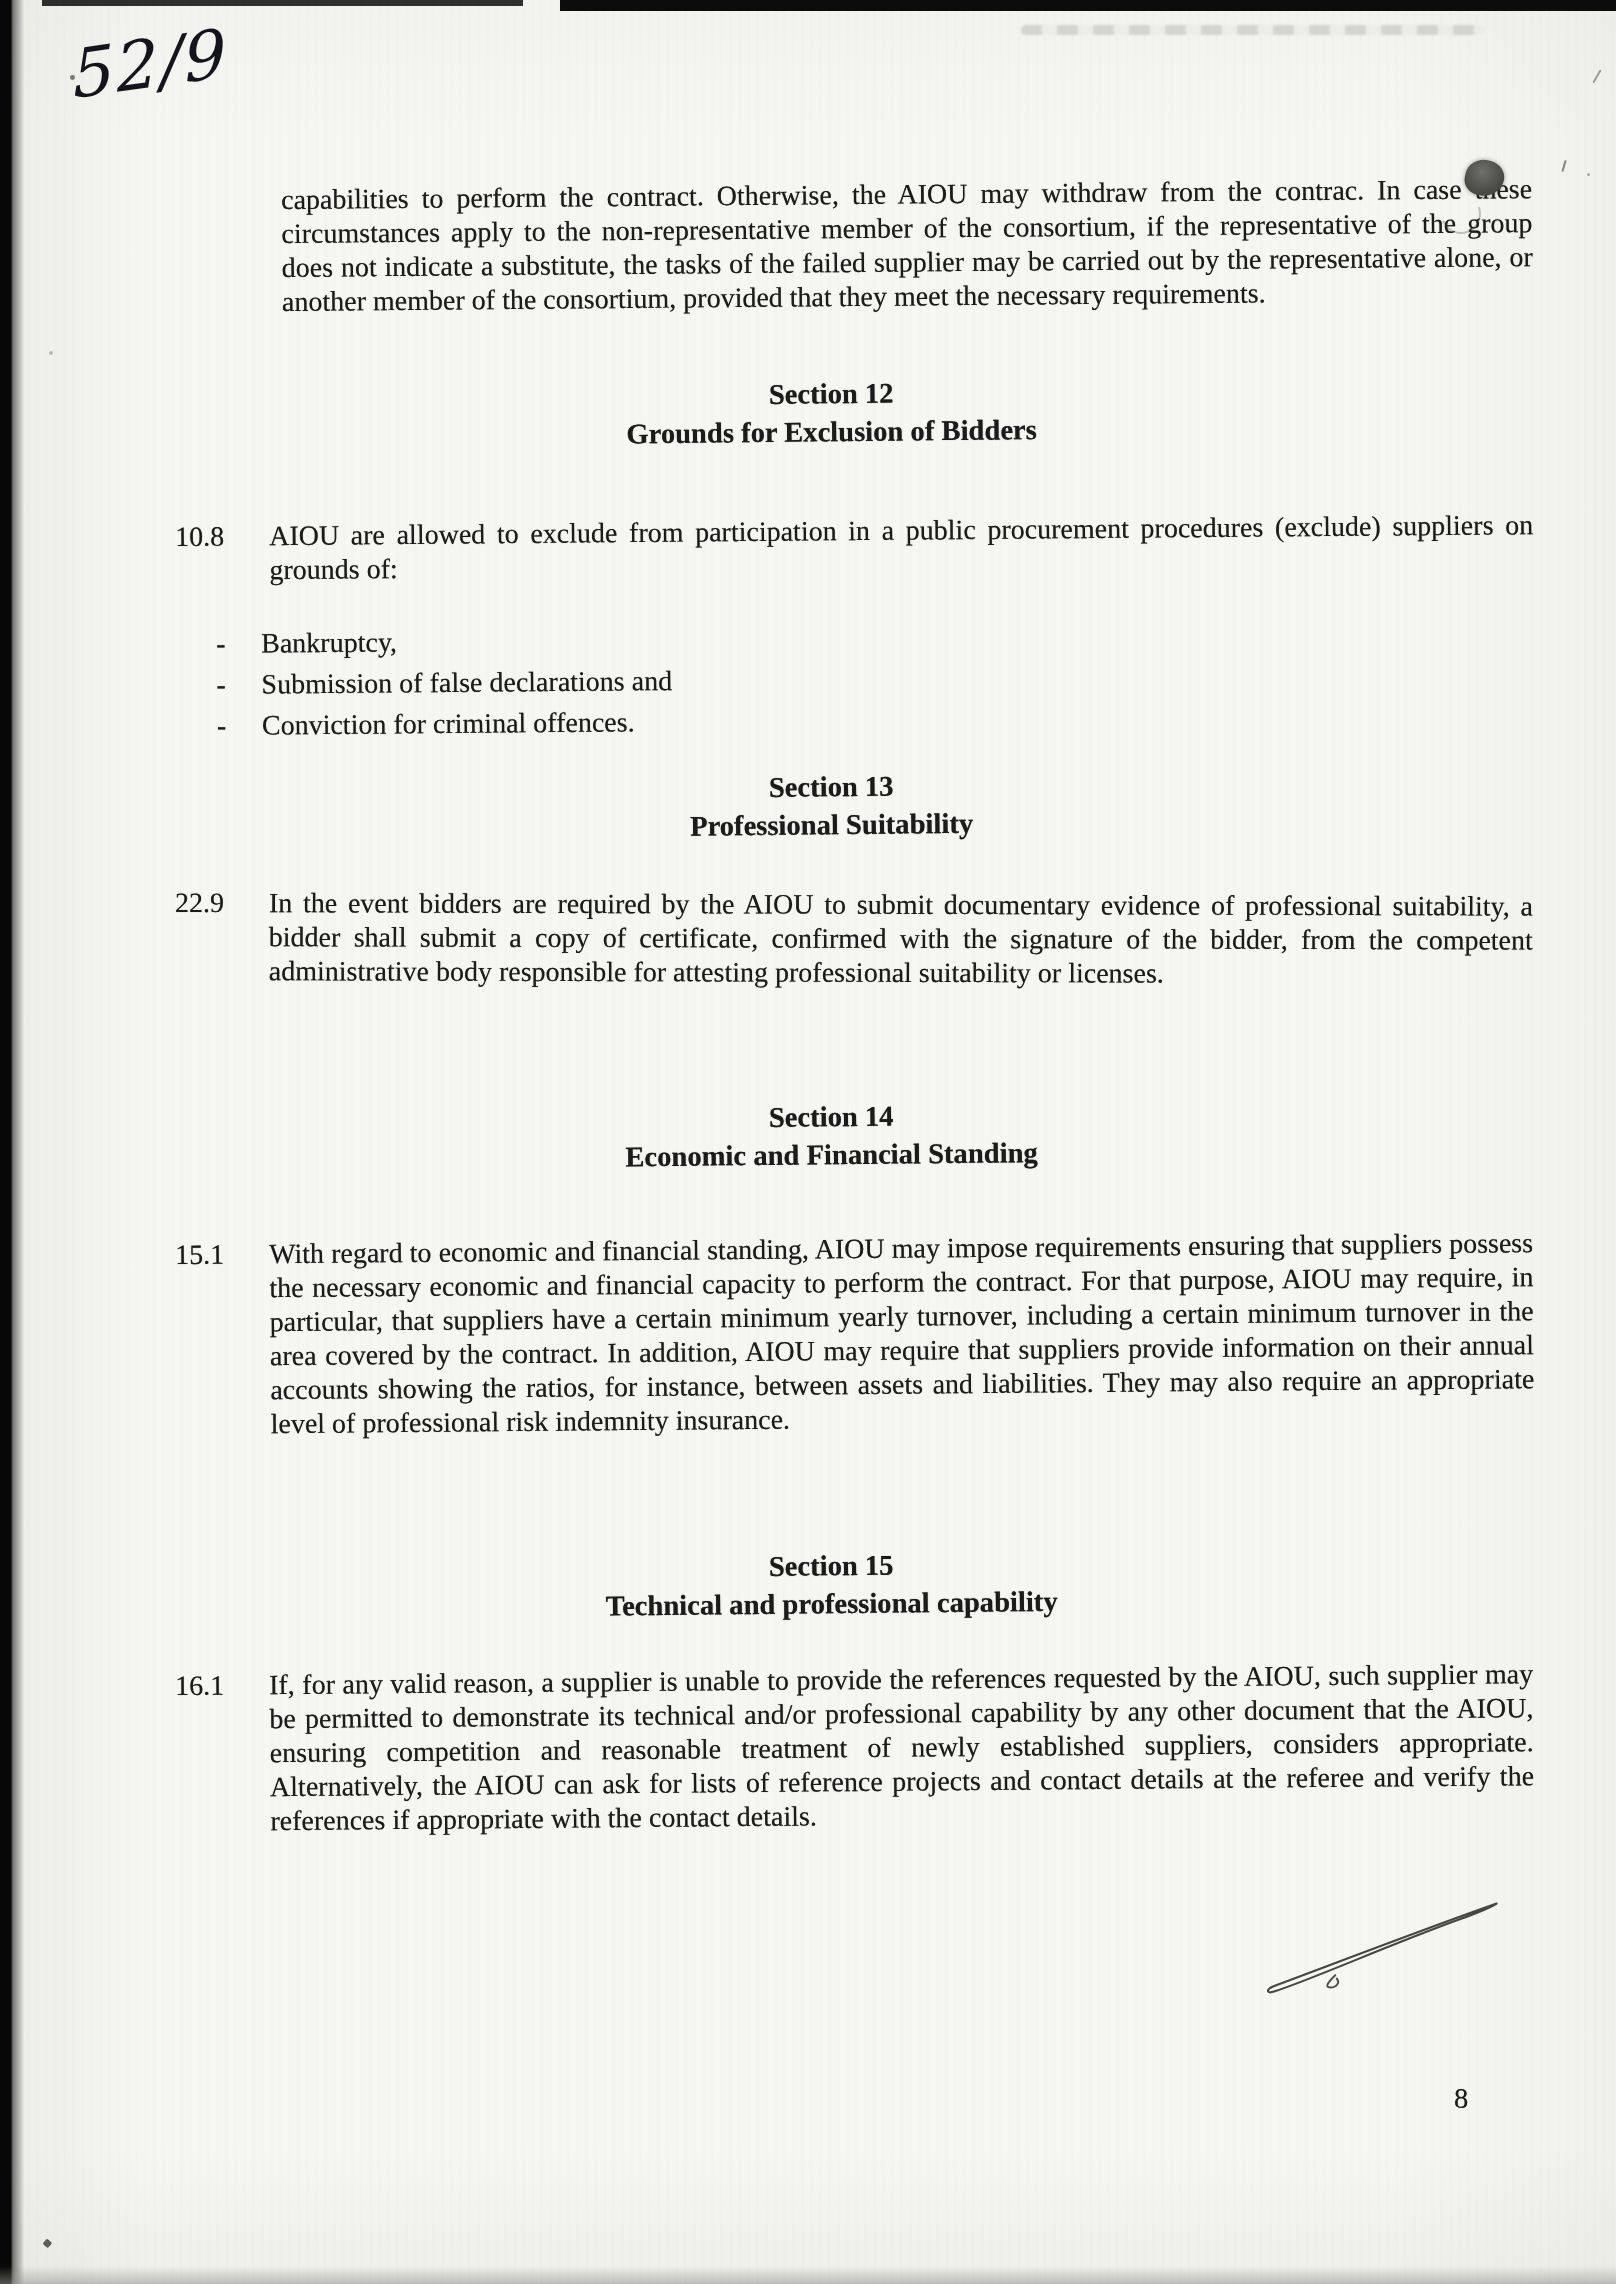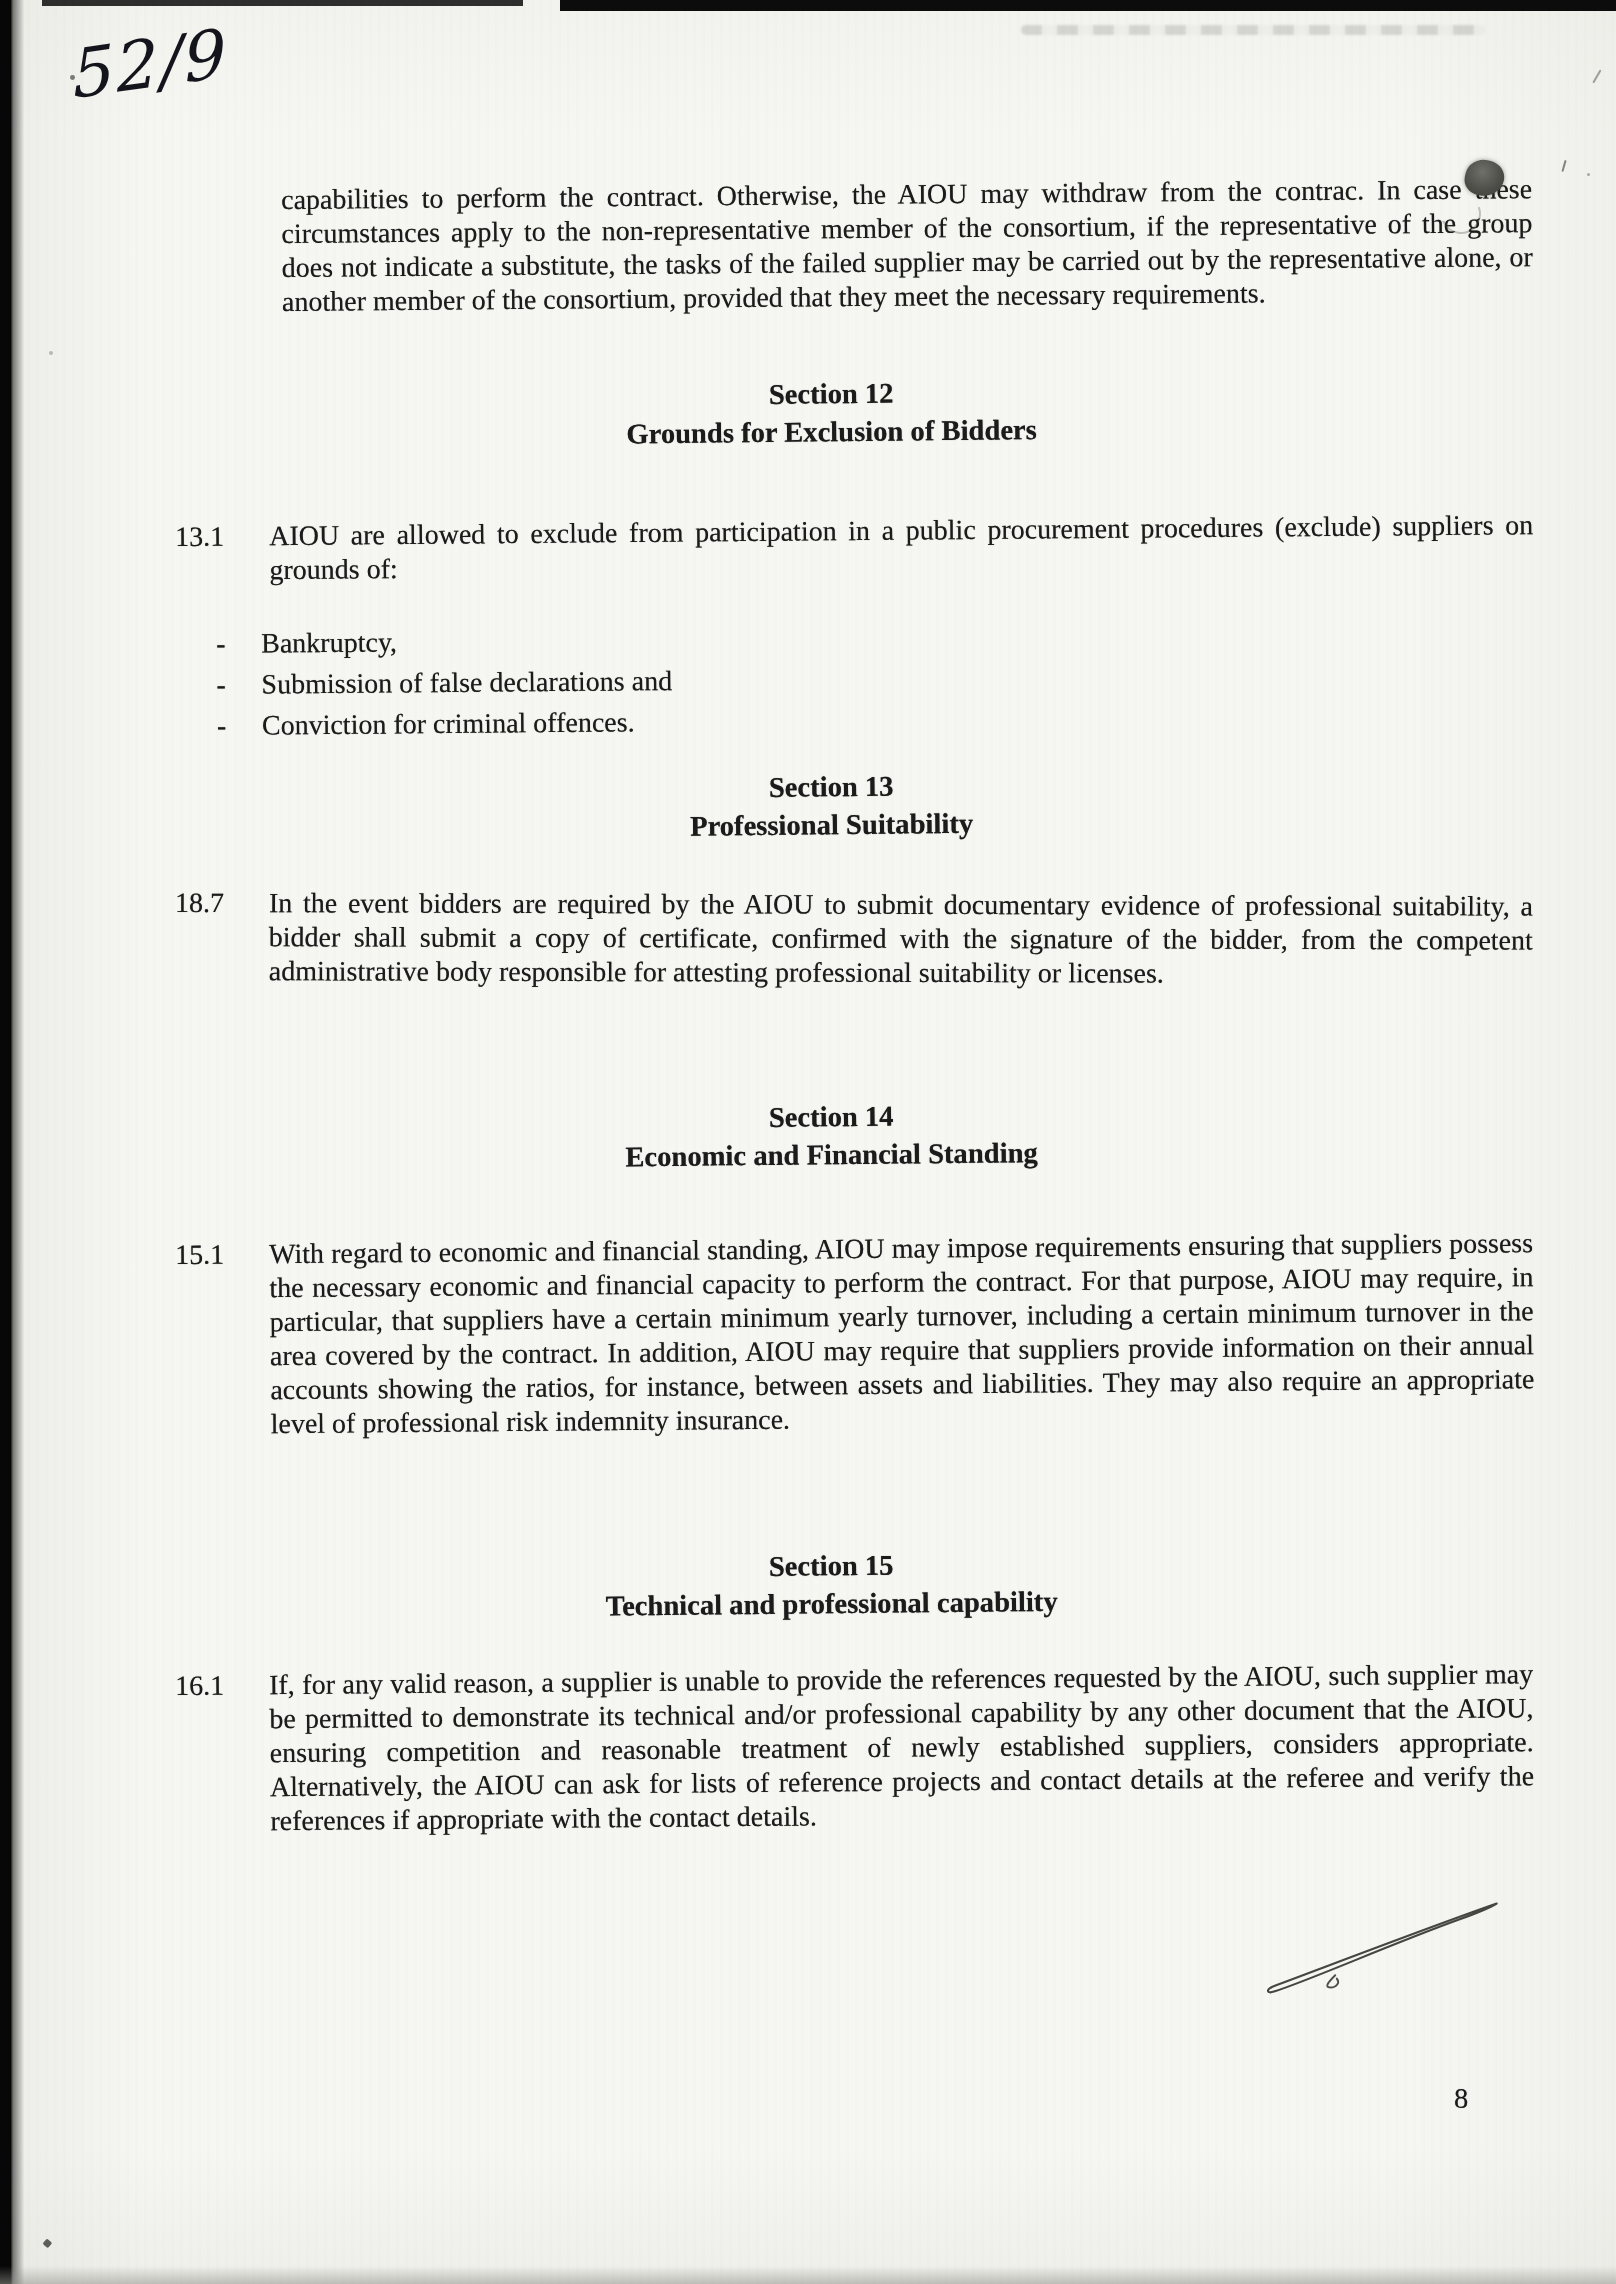--- a/index.html
+++ b/index.html
@@ -140,21 +140,21 @@
 
   <div class="ink-blot"></div>
   <div class="ink-flourish"></div>
 
   <div class="heading" style="top:375px">
     <div>Section 12</div>
     <div>Grounds for Exclusion of Bidders</div>
   </div>
 
   <div class="clause tilt" style="top:520px">
-    <span class="num">13.1</span>
+    <span class="num">10.8</span>
     <span class="txt body-text">AIOU are allowed to exclude from participation in a public procurement procedures (exclude) suppliers on grounds of:</span>
   </div>
 
   <div class="bullets tilt" style="top:623px">
     <div class="bullet-row">
       <span class="dash">-</span>
       <span>Bankruptcy,</span>
     </div>
     <div class="bullet-row">
       <span class="dash">-</span>
@@ -165,21 +165,21 @@
       <span>Conviction for criminal offences.</span>
     </div>
   </div>
 
   <div class="heading" style="top:768px">
     <div>Section 13</div>
     <div>Professional Suitability</div>
   </div>
 
   <div class="clause" style="top:886px; transform: rotate(0.15deg); transform-origin:left top;">
-    <span class="num">18.7</span>
+    <span class="num">22.9</span>
     <span class="txt body-text">In the event bidders are required by the AIOU to submit documentary evidence of professional suitability, a bidder shall submit a copy of certificate, confirmed with the signature of the bidder, from the competent administrative body responsible for attesting professional suitability or licenses.</span>
   </div>
 
   <div class="heading" style="top:1098px">
     <div>Section 14</div>
     <div>Economic and Financial Standing</div>
   </div>
 
   <div class="clause tilt" style="top:1238px">
     <span class="num">15.1</span>

